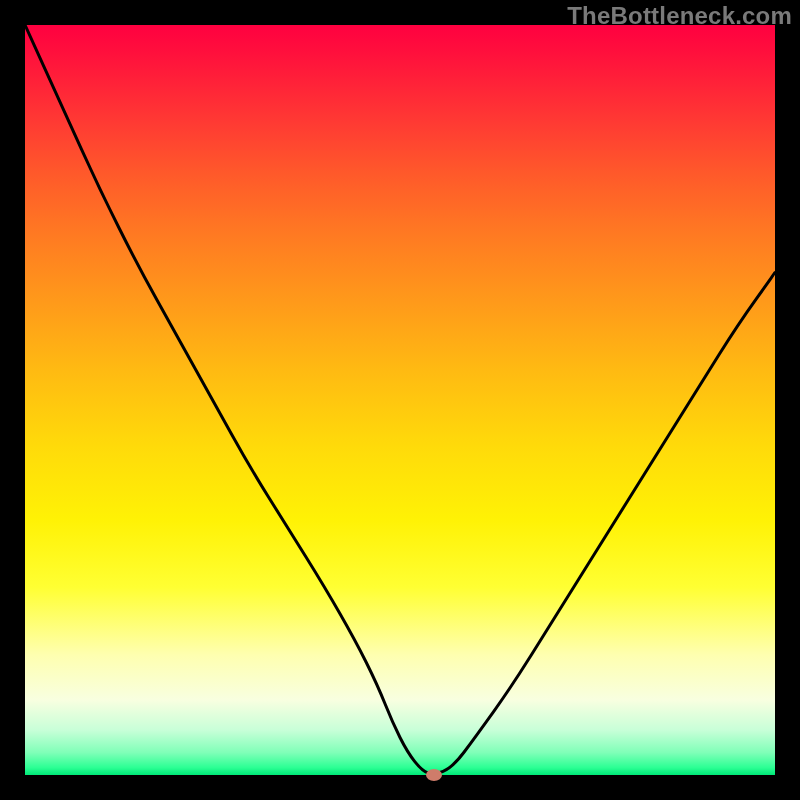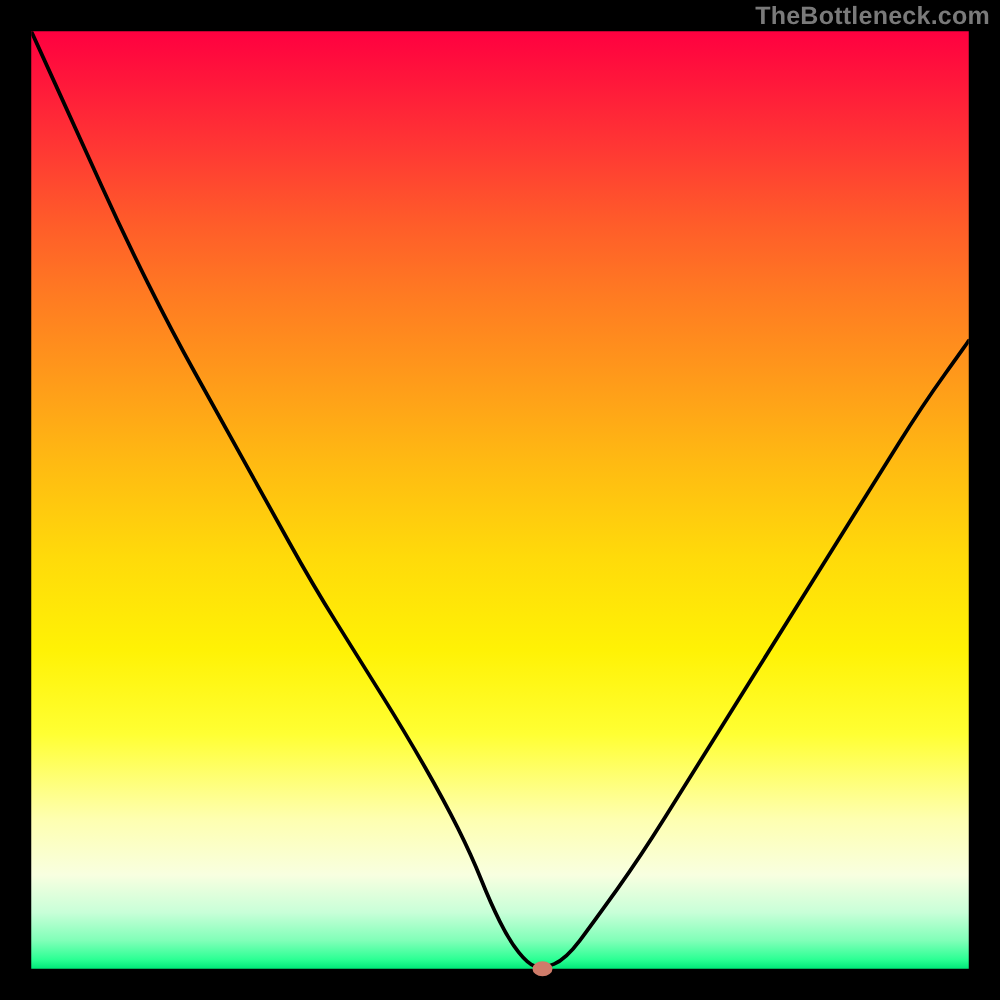--- a/index.html
+++ b/index.html
@@ -61,21 +61,21 @@
     height: 12px;
     border-radius: 50%;
     background: #cf7c6a;
     transform: translate(-50%, -50%);
   }
   .attribution {
     position: absolute;
     top: 2px;
     right: 8px;
     font-family: Arial, Helvetica, sans-serif;
-    font-size: 20px;
+    font-size: 24px;
     font-weight: 600;
     color: #7a7a7a;
     letter-spacing: 0.2px;
     margin-left: 23px;
   }
 </style>
 </head>
 <body>
 
 <div class="outer">

